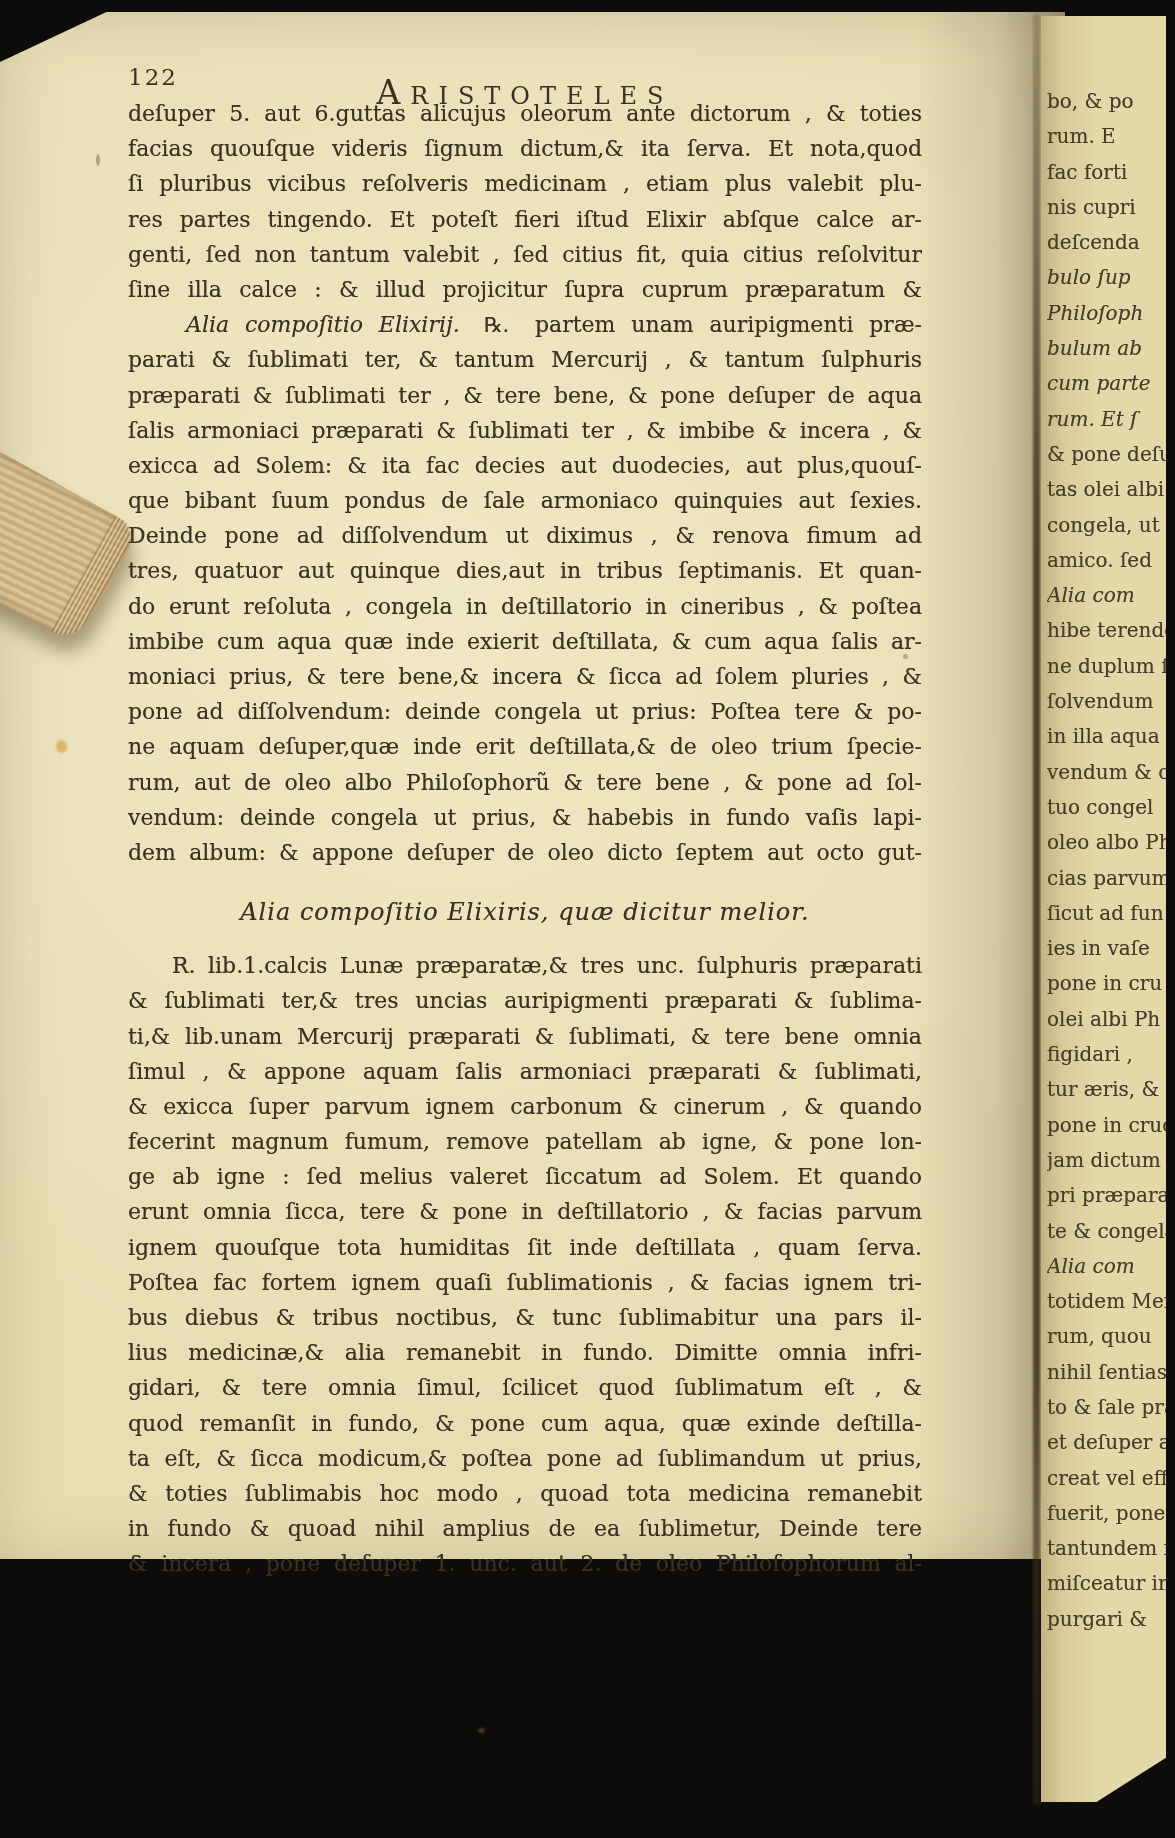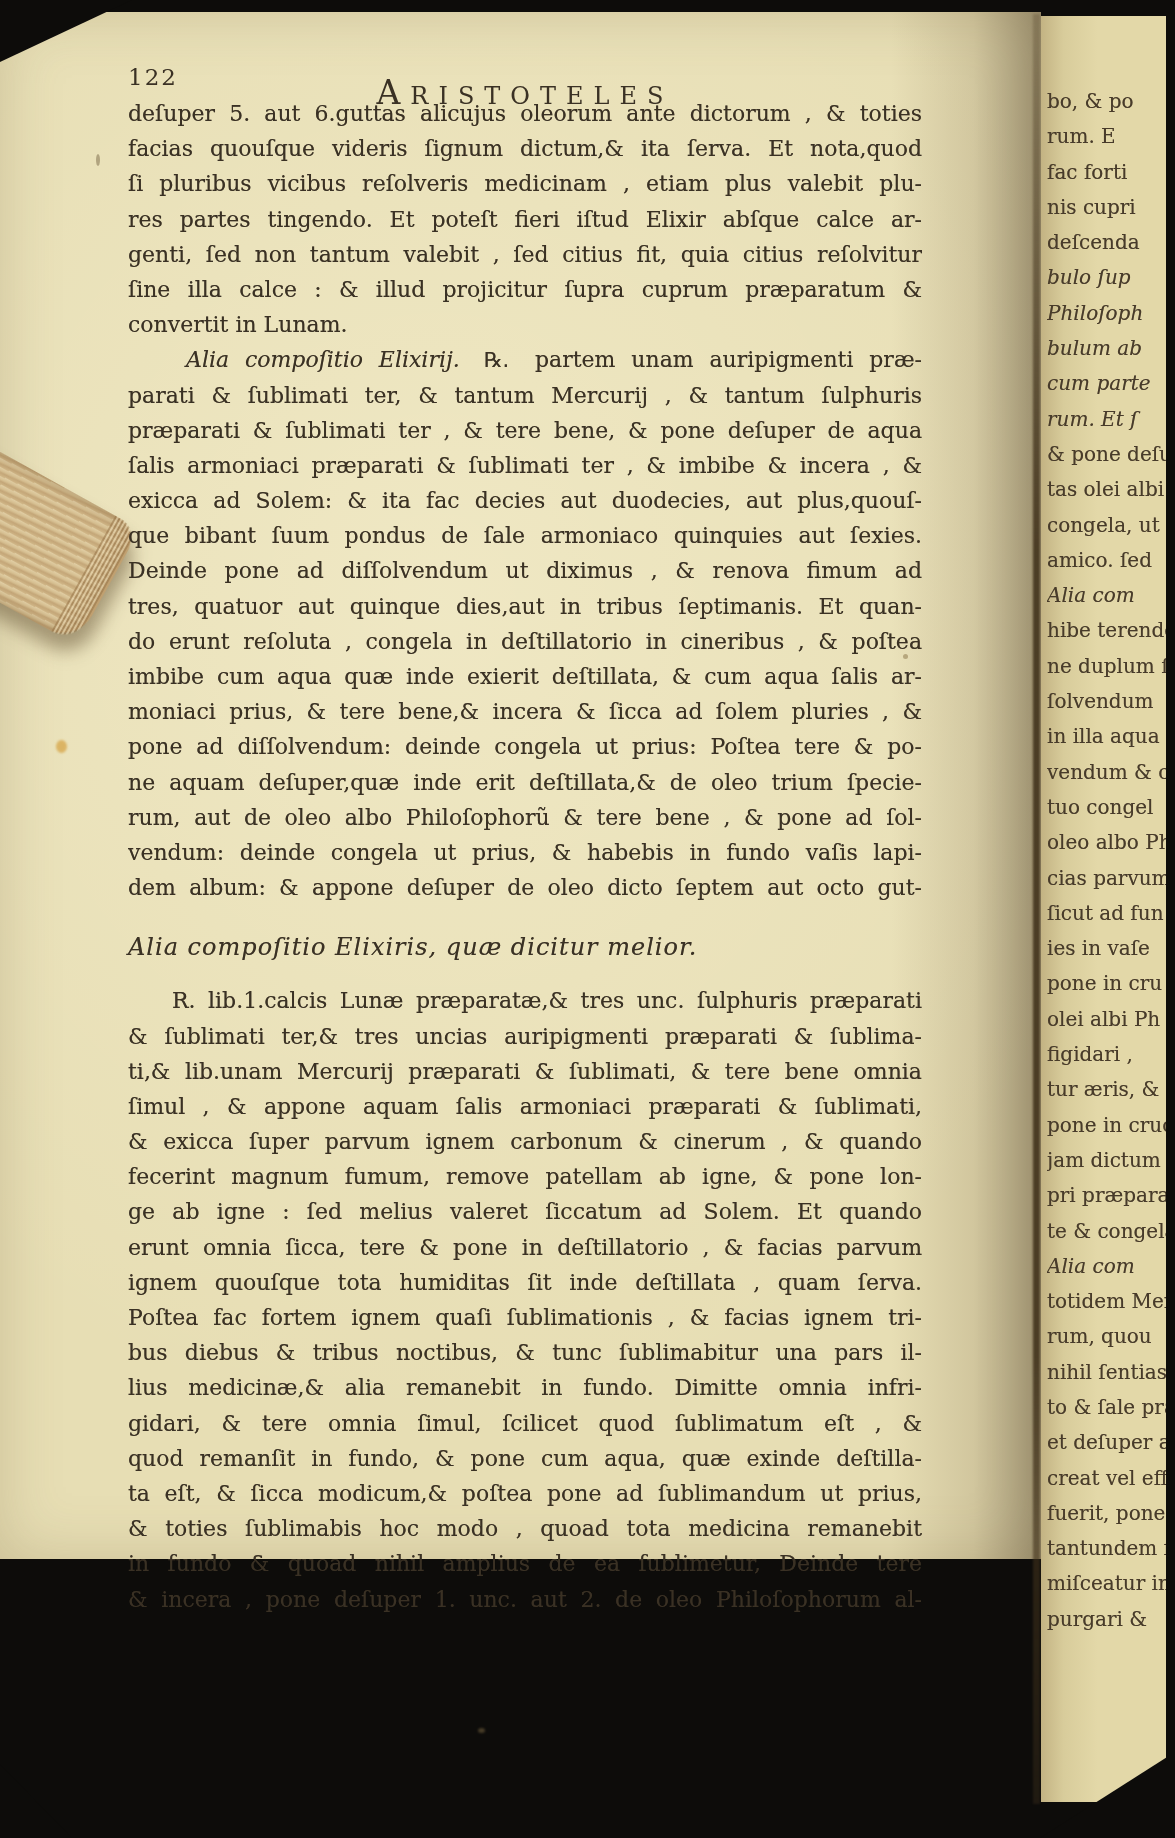--- a/index.html
+++ b/index.html
@@ -14,20 +14,21 @@
     font-family:"DejaVu Serif","Liberation Serif",serif;
     color:var(--ink);
   }
   .leaf{position:absolute;}
   .main-leaf{
     left:0; top:12px; width:1041px; height:1547px;
     background:
       radial-gradient(ellipse 120% 90% at 42% 38%, rgba(255,250,225,.35) 0%, rgba(255,250,225,0) 60%),
       radial-gradient(ellipse 140% 120% at 50% 50%, var(--paper) 55%, var(--paper-dark) 92%, #cdbf8e 100%);
     box-shadow:inset 0 0 60px rgba(120,100,60,.25);
+    padding-left:24px;
   }
   .next-leaf{
     left:1041px; top:16px; width:126px; height:1786px;
     background:linear-gradient(to right, #c3b383 0%, #d8cc9b 18%, var(--next-paper) 45%);
     overflow:hidden;
     text-decoration:underline;
   }
   .fold{
     position:absolute; left:1033px; top:14px; width:7px; height:1790px;
     background:linear-gradient(to bottom, rgba(78,61,36,.25), rgba(62,47,25,.85) 30%, rgba(62,47,25,.85) 75%, rgba(78,61,36,.3));
@@ -71,21 +72,21 @@
   
   .text-block{position:absolute; left:128px; top:84px; width:794px;
     font-size:22px; text-shadow:0 0 .6px rgba(58,49,36,.55);}
   .line{height:35.2px; line-height:35.2px; overflow:hidden;
     text-align:justify; text-align-last:justify; white-space:normal;}
   .line.last{text-align-last:left;}
   .line.ind{padding-left:44px;}
   .lead-line{padding-left:58px;}
   .it{font-style:italic;}
   .rx{font-family:"DejaVu Sans","Liberation Sans",sans-serif; margin:0 10px 0 8px; font-size:21px;}
-  .heading{height:36px; line-height:36px; margin:24px 0 18px; 
+  .heading{height:36px; line-height:36px; margin:24px 0 18px; text-align:center;
     font-size:24px; letter-spacing:1px;}
   .catchword-line{height:35px; line-height:35px; text-align:right; padding-right:58px;}
 
   
   .sliver-text{position:absolute; left:6px; top:68px; width:200px;
     font-size:20px; color:#483b2a; text-shadow:0 0 .6px rgba(70,59,42,.5);}
   .sliver-line{height:35.3px; line-height:35.3px; white-space:nowrap; overflow:hidden;}
 
   
   .speck{position:absolute; border-radius:50%; pointer-events:none;}
@@ -115,21 +116,20 @@
 
     <div class="text-block">
 
       <div class="para">
           <div class="line">deſuper 5. aut 6.guttas alicujus oleorum ante dictorum , &amp; toties</div>
           <div class="line">facias quouſque videris ſignum dictum,&amp; ita ſerva. Et nota,quod</div>
           <div class="line">ſi pluribus vicibus reſolveris medicinam , etiam plus valebit plu-</div>
           <div class="line">res partes tingendo.  Et poteſt fieri iſtud Elixir abſque calce ar-</div>
           <div class="line">genti, ſed non tantum valebit , ſed citius fit, quia citius reſolvitur</div>
           <div class="line">ſine illa calce :  &amp;  illud  projicitur ſupra  cuprum  præparatum &amp;</div>
-          <div class="line last">convertit in Lunam.</div>
         </div>
 
       <div class="para">
         <div class="line lead-line">
           <span class="it">Alia compoſitio Elixirij.</span>
           <span class="rx">℞.</span>
           <span>partem unam auripigmenti præ-</span>
         </div>
         <div>
             <div class="line">parati &amp; ſublimati ter,  &amp; tantum Mercurij ,  &amp;  tantum ſulphuris</div>

